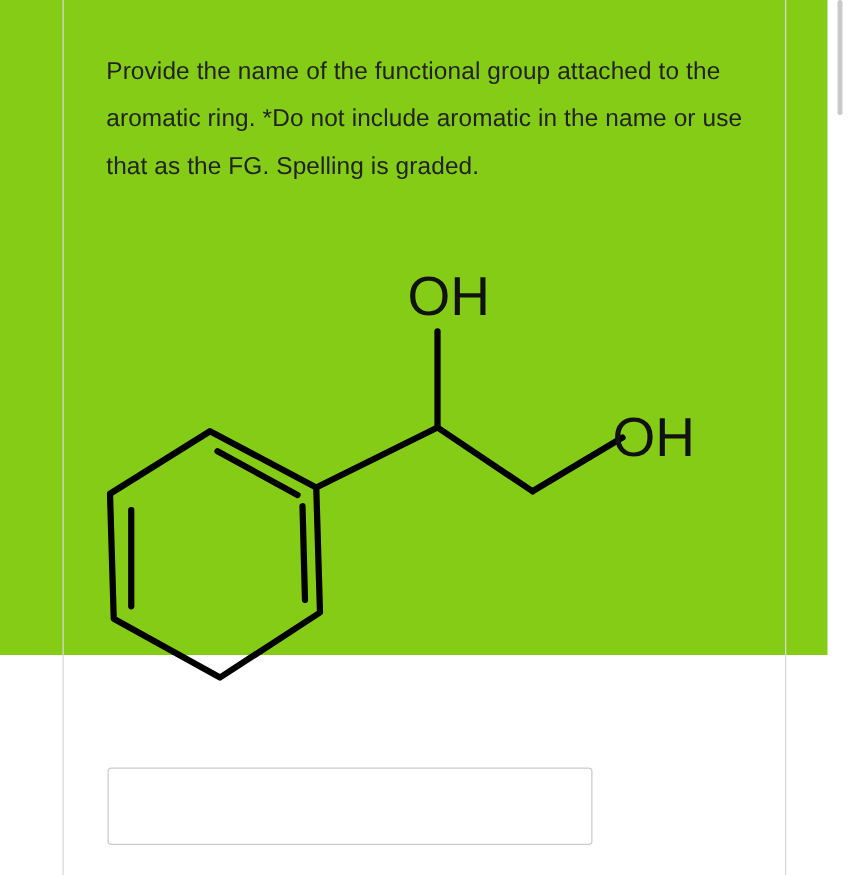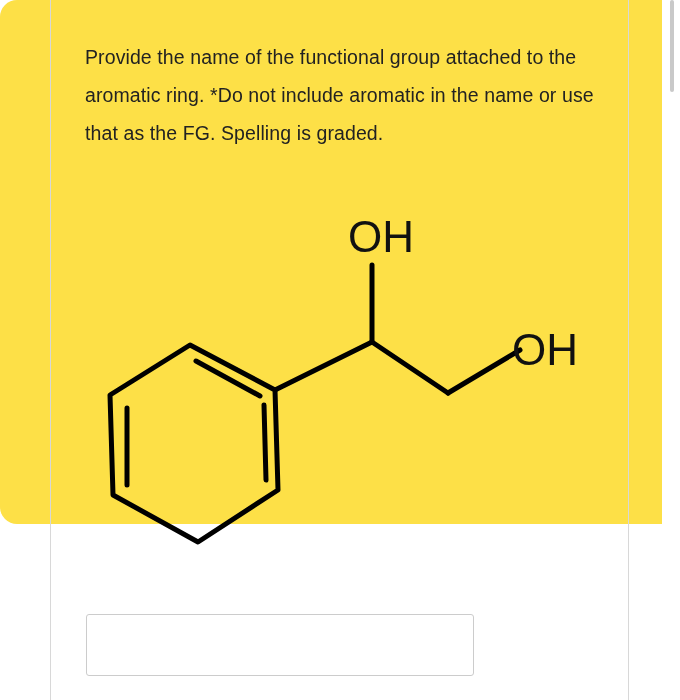--- a/index.html
+++ b/index.html
@@ -15,22 +15,21 @@
     position: relative;
     overflow: hidden;
   }
 
   .page {
     position: absolute;
     left: 0;
     top: 0;
     width: 680px;
     height: 524px;
-    background: #fde047;
-    border-radius: 17px;
+    background: #84cc16;
   }
 
   
   .left-rule {
     position: absolute;
     left: 50px;
     top: 0;
     width: 1px;
     height: 700px;
     background: #d8d8d8;
@@ -70,21 +69,21 @@
     top: 38px;
     width: 510px;
     font-size: 19.5px;
     line-height: 38px;
     color: #222222;
     letter-spacing: 0.1px;
   }
 
   .structure {
     position: absolute;
-    left: 80px;
+    left: 58px;
     top: 205px;
     width: 540px;
     height: 370px;
   }
 
   .answer-box {
     position: absolute;
     left: 86px;
     top: 614px;
     width: 388px;

